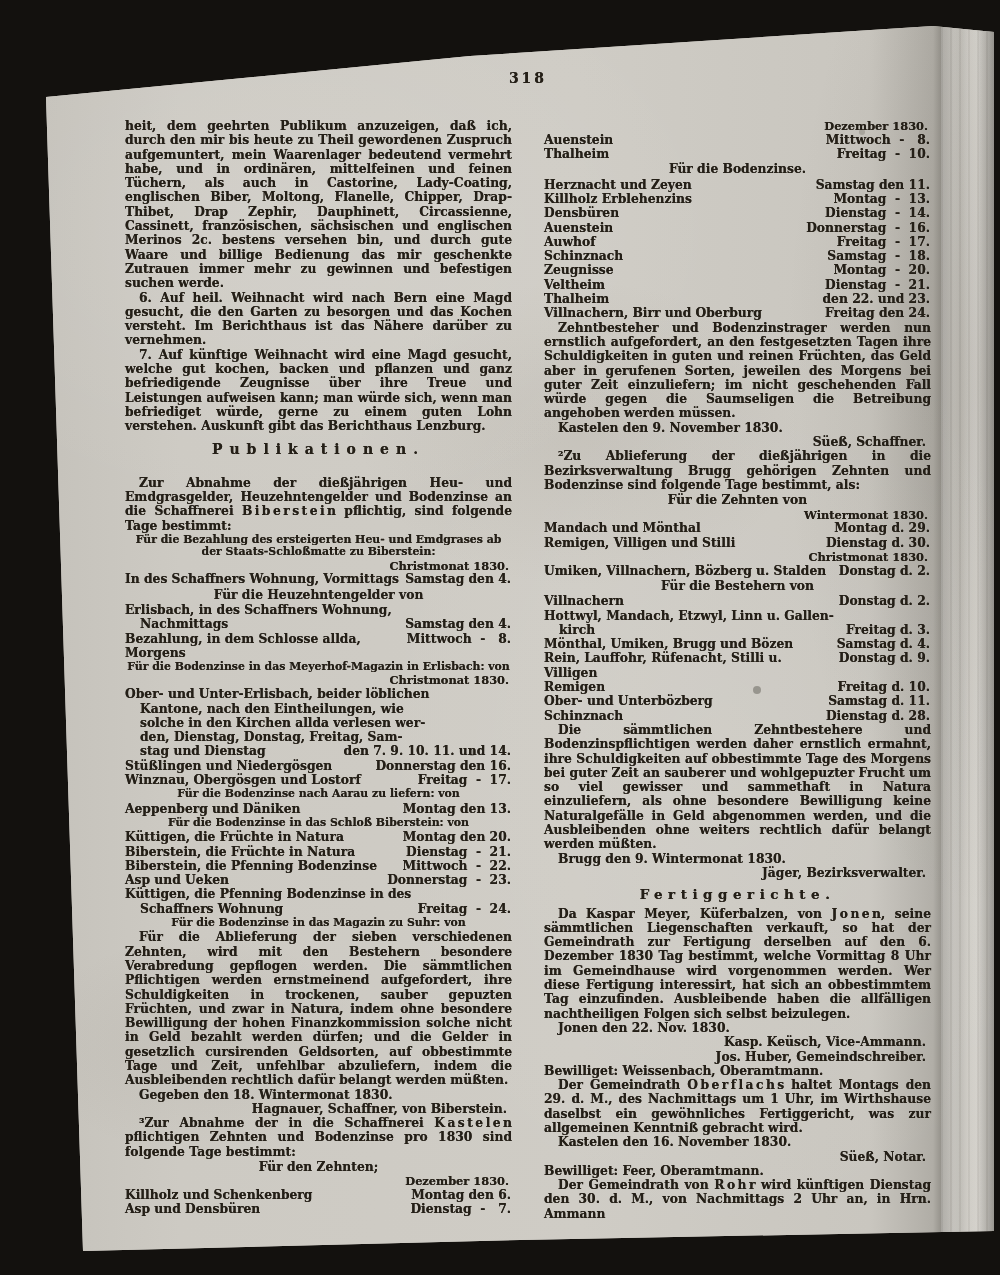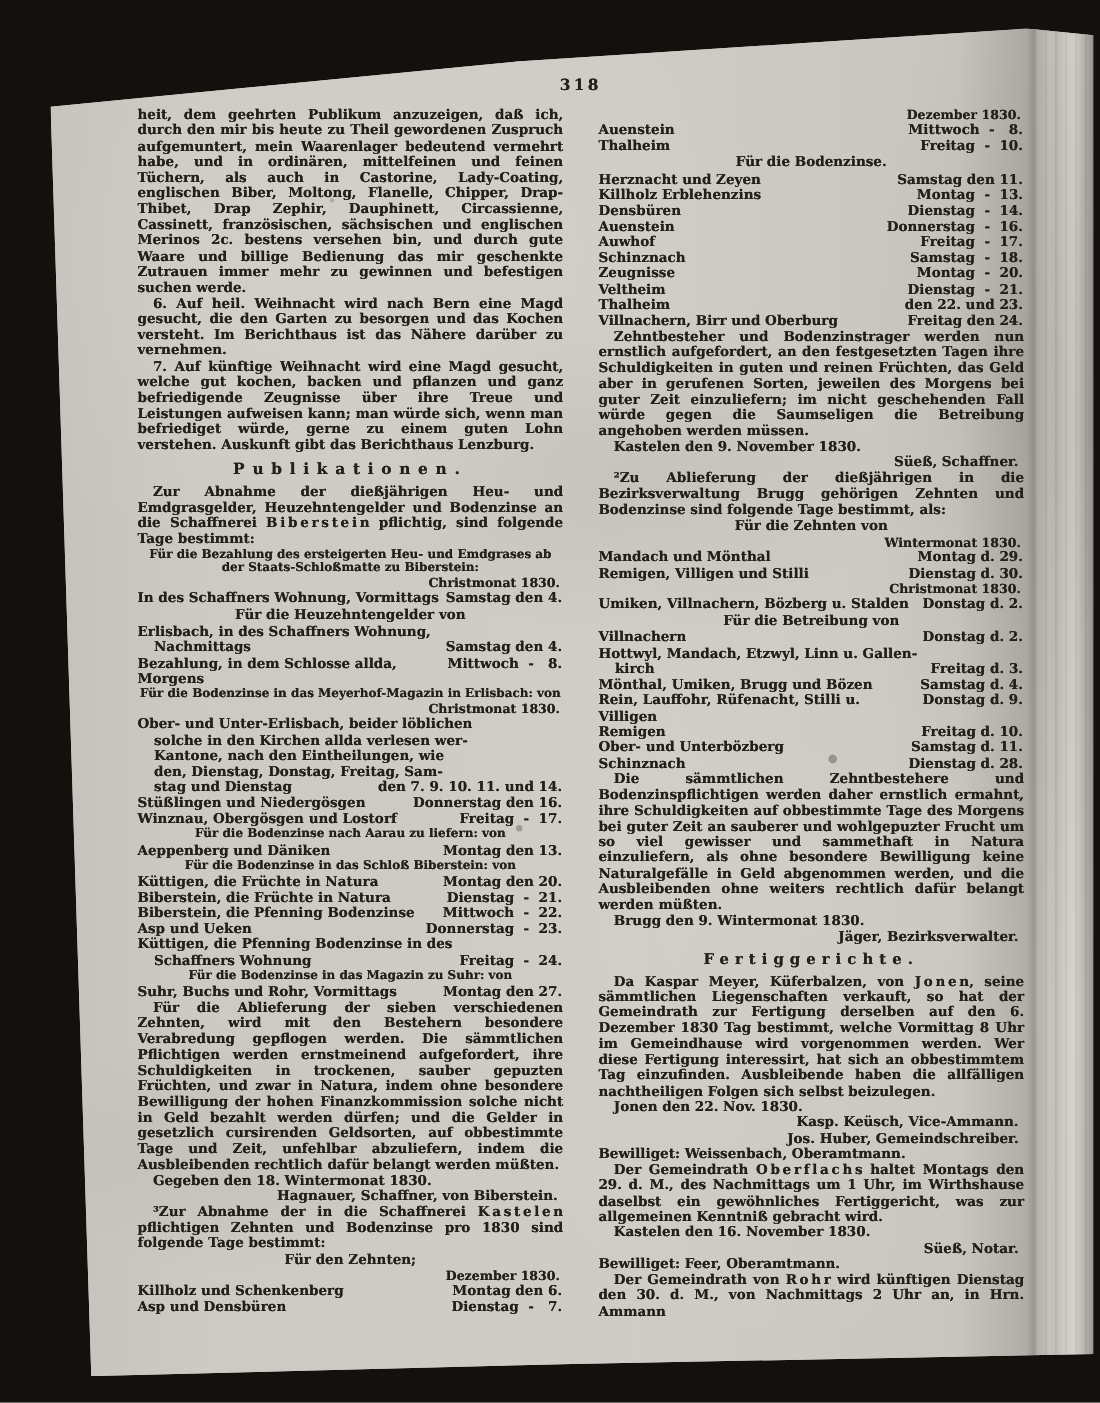--- a/index.html
+++ b/index.html
@@ -35,35 +35,35 @@
       300px 180px 0 0   rgba(48,43,35,0.22),
       860px 130px 0 1px rgba(48,43,35,0.20);
   }
   .content{
     position:absolute;left:125px;top:70px;width:806px;
     color:#241f17;
     text-shadow:0 0 0.4px rgba(36,31,23,0.85);
   }
   .pageno{
     text-align:center;font-size:14px;font-weight:700;letter-spacing:3px;
-    margin-bottom:11px;
+    margin-bottom:33px;
   }
   .cols{display:flex;gap:32px;align-items:flex-start;}
   .col{width:393px;font-size:12.3px;line-height:14.3px;font-weight:700;text-align:justify;}
   .para{text-indent:14px;margin:0;}
   .para.noind{text-indent:0;}
   .row{display:flex;justify-content:space-between;align-items:baseline;}
   .row .rl{text-align:left;}
   .row .rr{white-space:pre;padding-right:1px;}
   .row.ind .rl{padding-left:15px;}
   .centerline{text-align:center;text-indent:0;margin:1px 0;}
   .centerline.small{font-size:10.9px;line-height:12.3px;}
   .dateline{text-align:right;font-size:11.4px;line-height:12.8px;padding-right:3px;margin-top:1px;}
   .signline{text-align:right;padding-right:5px;}
-  .head1{text-align:center;font-size:14px;letter-spacing:7px;margin:8px 0 6px;}
+  .head1{text-align:center;font-size:14px;letter-spacing:7px;margin:8px 0 20px;}
   .head2{text-align:center;font-size:13.5px;letter-spacing:5.5px;margin:7px 0 5px;}
 </style>
 </head>
 <body>
 
 <div class="paper">
   <div class="curl"></div>
   <div class="spots"></div>
   <div class="content">
     <div class="pageno">318</div>
@@ -93,25 +93,25 @@
             <span class="rl">Bezahlung, in dem Schlosse allda, Morgens</span>
             <span class="rr">Mittwoch  -   8.</span>
           </div>
           <div class="centerline small">Für die Bodenzinse in das Meyerhof-Magazin in Erlisbach: von</div>
           <div class="dateline">Christmonat 1830.</div>
           <div class="row">
             <span class="rl">Ober- und Unter-Erlisbach, beider löblichen</span>
             <span class="rr"></span>
           </div>
           <div class="row ind">
+            <span class="rl">Kantone, nach den Eintheilungen, wie</span>
+            <span class="rr"></span>
+          </div>
+          <div class="row ind">
             <span class="rl">solche in den Kirchen allda verlesen wer-</span>
-            <span class="rr"></span>
-          </div>
-          <div class="row ind">
-            <span class="rl">Kantone, nach den Eintheilungen, wie</span>
             <span class="rr"></span>
           </div>
           <div class="row ind">
             <span class="rl">den, Dienstag, Donstag, Freitag, Sam-</span>
             <span class="rr"></span>
           </div>
           <div class="row ind">
             <span class="rl">stag und Dienstag</span>
             <span class="rr">den 7. 9. 10. 11. und 14.</span>
           </div>
@@ -147,24 +147,20 @@
           </div>
           <div class="row">
             <span class="rl">Küttigen, die Pfenning Bodenzinse in des</span>
             <span class="rr"></span>
           </div>
           <div class="row ind">
             <span class="rl">Schaffners Wohnung</span>
             <span class="rr">Freitag  -  24.</span>
           </div>
           <div class="centerline small">Für die Bodenzinse in das Magazin zu Suhr: von</div>
-          <div class="row">
-            <span class="rl">Suhr, Buchs und Rohr, Vormittags</span>
-            <span class="rr">Montag den 27.</span>
-          </div>
           <div class="para">Für die Ablieferung der sieben verschiedenen Zehnten, wird mit den Bestehern besondere Verabredung gepflogen werden. Die sämmtlichen Pflichtigen werden ernstmeinend aufgefordert, ihre Schuldigkeiten in trockenen, sauber gepuzten Früchten, und zwar in Natura, indem ohne besondere Bewilligung der hohen Finanzkommission solche nicht in Geld bezahlt werden dürfen; und die Gelder in gesetzlich cursirenden Geldsorten, auf obbestimmte Tage und Zeit, unfehlbar abzuliefern, indem die Ausbleibenden rechtlich dafür belangt werden müßten.</div>
           <div class="para">Gegeben den 18. Wintermonat 1830.</div>
           <div class="signline">Hagnauer, Schaffner, von Biberstein.</div>
           <div class="para">³Zur Abnahme der in die Schaffnerei K a s t e l e n pflichtigen Zehnten und Bodenzinse pro 1830 sind folgende Tage bestimmt:</div>
           <div class="centerline">Für den Zehnten;</div>
           <div class="dateline">Dezember 1830.</div>
           <div class="row">
             <span class="rl">Killholz und Schenkenberg</span>
             <span class="rr">Montag den 6.</span>
           </div>
@@ -236,21 +232,21 @@
           </div>
           <div class="row">
             <span class="rl">Remigen, Villigen und Stilli</span>
             <span class="rr">Dienstag d. 30.</span>
           </div>
           <div class="dateline">Christmonat 1830.</div>
           <div class="row">
             <span class="rl">Umiken, Villnachern, Bözberg u. Stalden</span>
             <span class="rr">Donstag d. 2.</span>
           </div>
-          <div class="centerline">Für die Betreibung von</div>
+          <div class="centerline">Für die Bestehern von</div>
           <div class="row">
             <span class="rl">Villnachern</span>
             <span class="rr">Donstag d. 2.</span>
           </div>
           <div class="row">
             <span class="rl">Hottwyl, Mandach, Etzwyl, Linn u. Gallen-</span>
             <span class="rr"></span>
           </div>
           <div class="row ind">
             <span class="rl">kirch</span>

